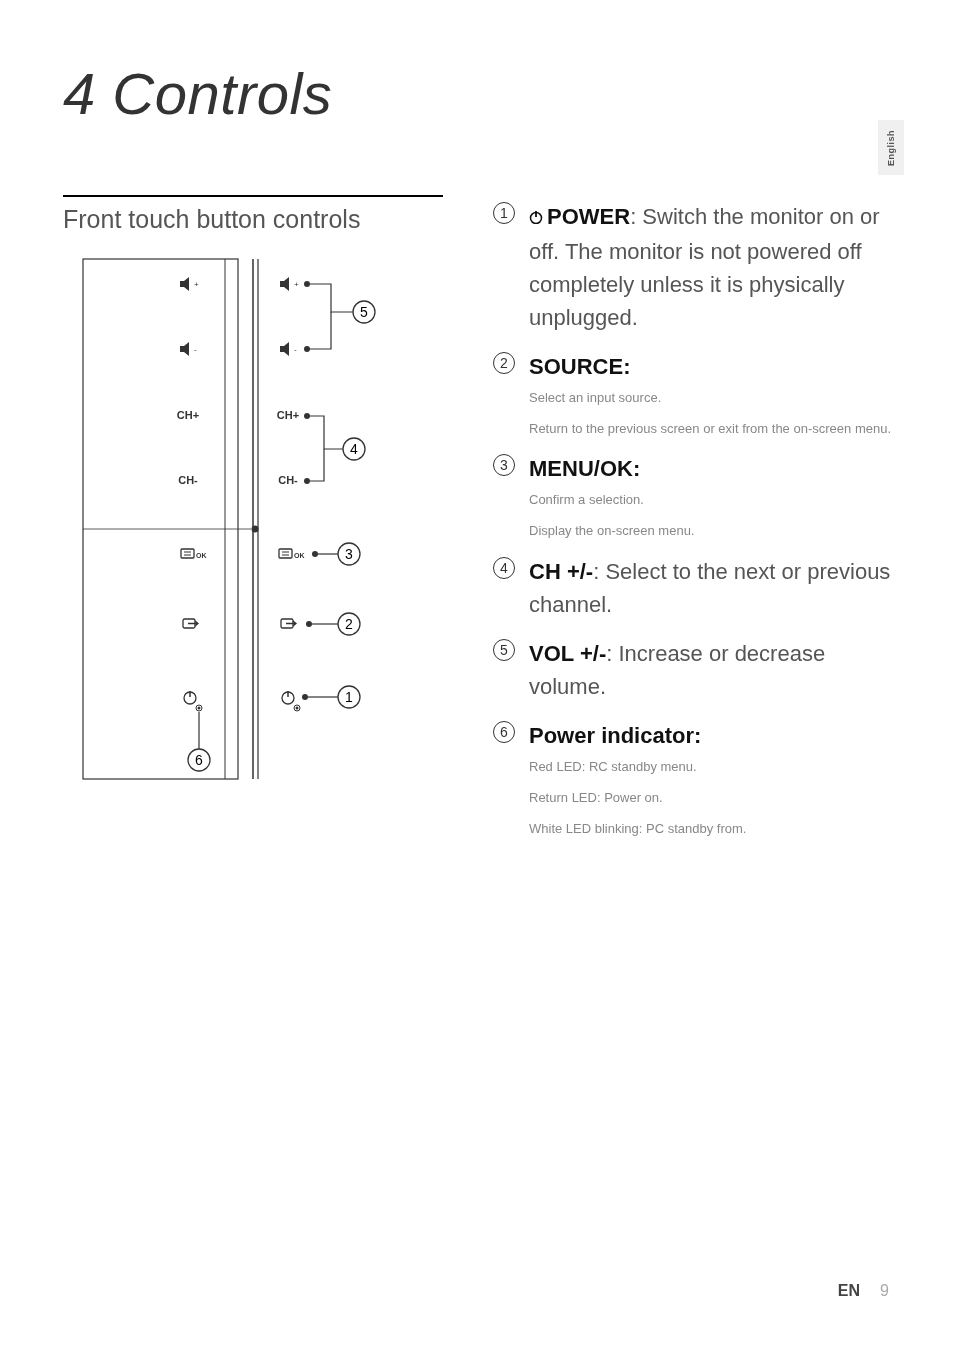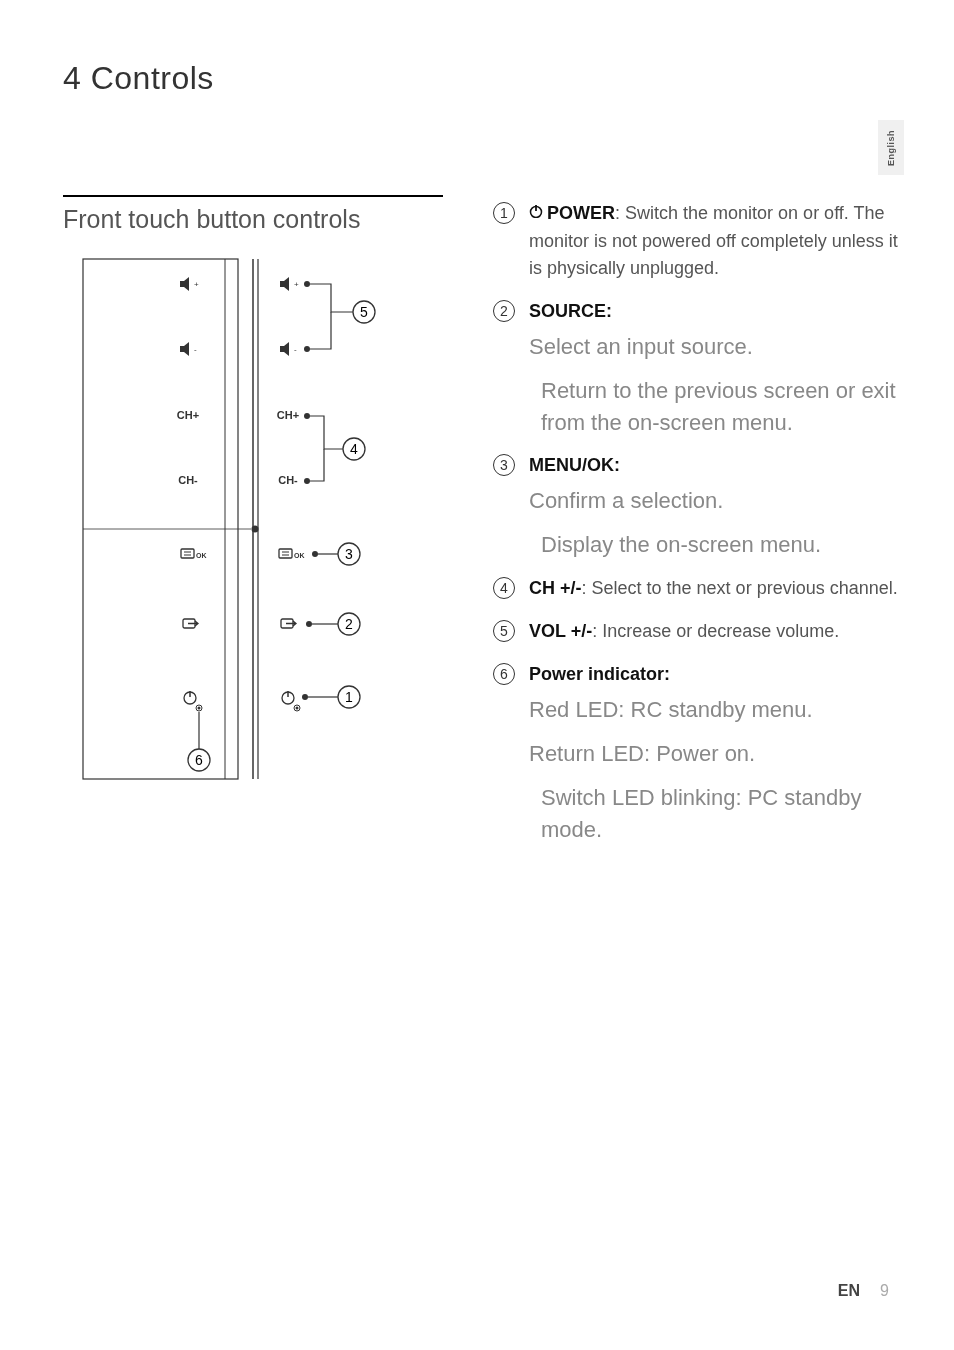--- a/index.html
+++ b/index.html
@@ -9,26 +9,27 @@
     }
     body {
       width: 954px;
       height: 1350px;
       background: #fff;
       font-family: Arial, Helvetica, sans-serif;
       position: relative;
       color: #333;
     }
     .page-title {
-      font-size: 32px;
+      font-size: 58px;
       font-weight: 300;
       position: absolute;
       top: 60px;
       left: 63px;
       letter-spacing: 0.5px;
+      font-style: italic;
     }
     .lang-tab {
       position: absolute;
       right: 50px;
       top: 120px;
       width: 26px;
       height: 55px;
       background: #f0f0f0;
       display: flex;
       align-items: center;
@@ -85,41 +86,40 @@
       justify-content: center;
       font-size: 14px;
       margin-top: 2px;
     }
     .control-body {
       flex: 1;
     }
     .control-head {
       margin-bottom: 6px;
       line-height: 1.5;
-      font-size: 18px;
+      font-size: 22px;
     }
     .control-head .label {
       font-weight: 600;
       color: #111;
     }
     .control-head .desc {
       font-weight: 300;
       color: #555;
     }
     .control-sub {
       color: #888;
-      font-size: 22px;
+      font-size: 13px;
       font-weight: 300;
       line-height: 1.45;
       margin-bottom: 12px;
       margin-top: 2px;
     }
     .control-sub:last-child {
       margin-bottom: 4px;
-      margin-left: 12px;
     }
     .power-icon-inline {
       display: inline-block;
       vertical-align: middle;
       margin-right: 4px;
       position: relative;
       top: -2px;
     }
     .footer {
       position: absolute;
@@ -323,21 +323,21 @@
     </div>
 
     <div class="control-item">
       <div class="callout-num">6</div>
       <div class="control-body">
         <div class="control-head">
           <span class="label">Power indicator</span><span class="label">:</span>
         </div>
         <div class="control-sub">Red LED: RC standby menu.</div>
         <div class="control-sub">Return LED: Power on.</div>
-        <div class="control-sub">Switch LED blinking: PC standby mode.</div>
+        <div class="control-sub">White LED blinking: PC standby from.</div>
       </div>
     </div>
 
   </div>
 </div>
 
 <div class="footer">
   <span class="footer-lang">EN</span>
   <span class="footer-page">9</span>
 </div>

